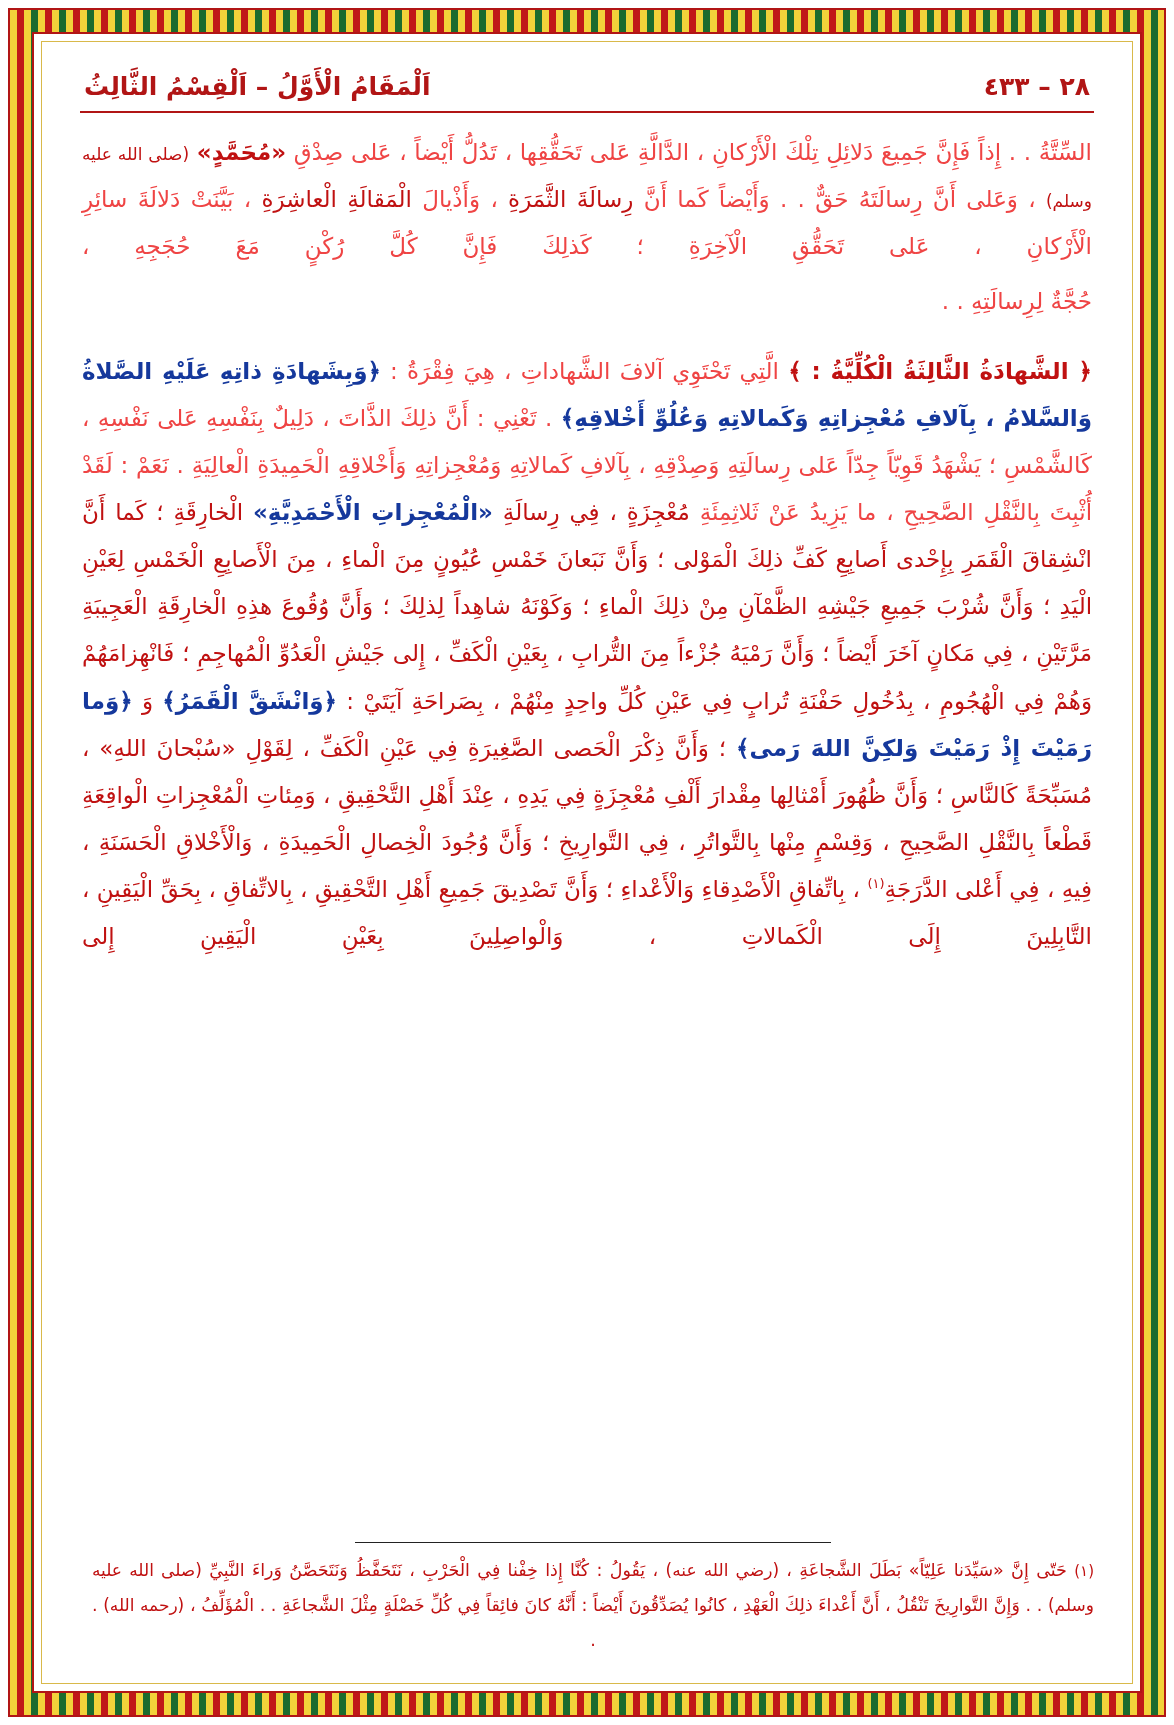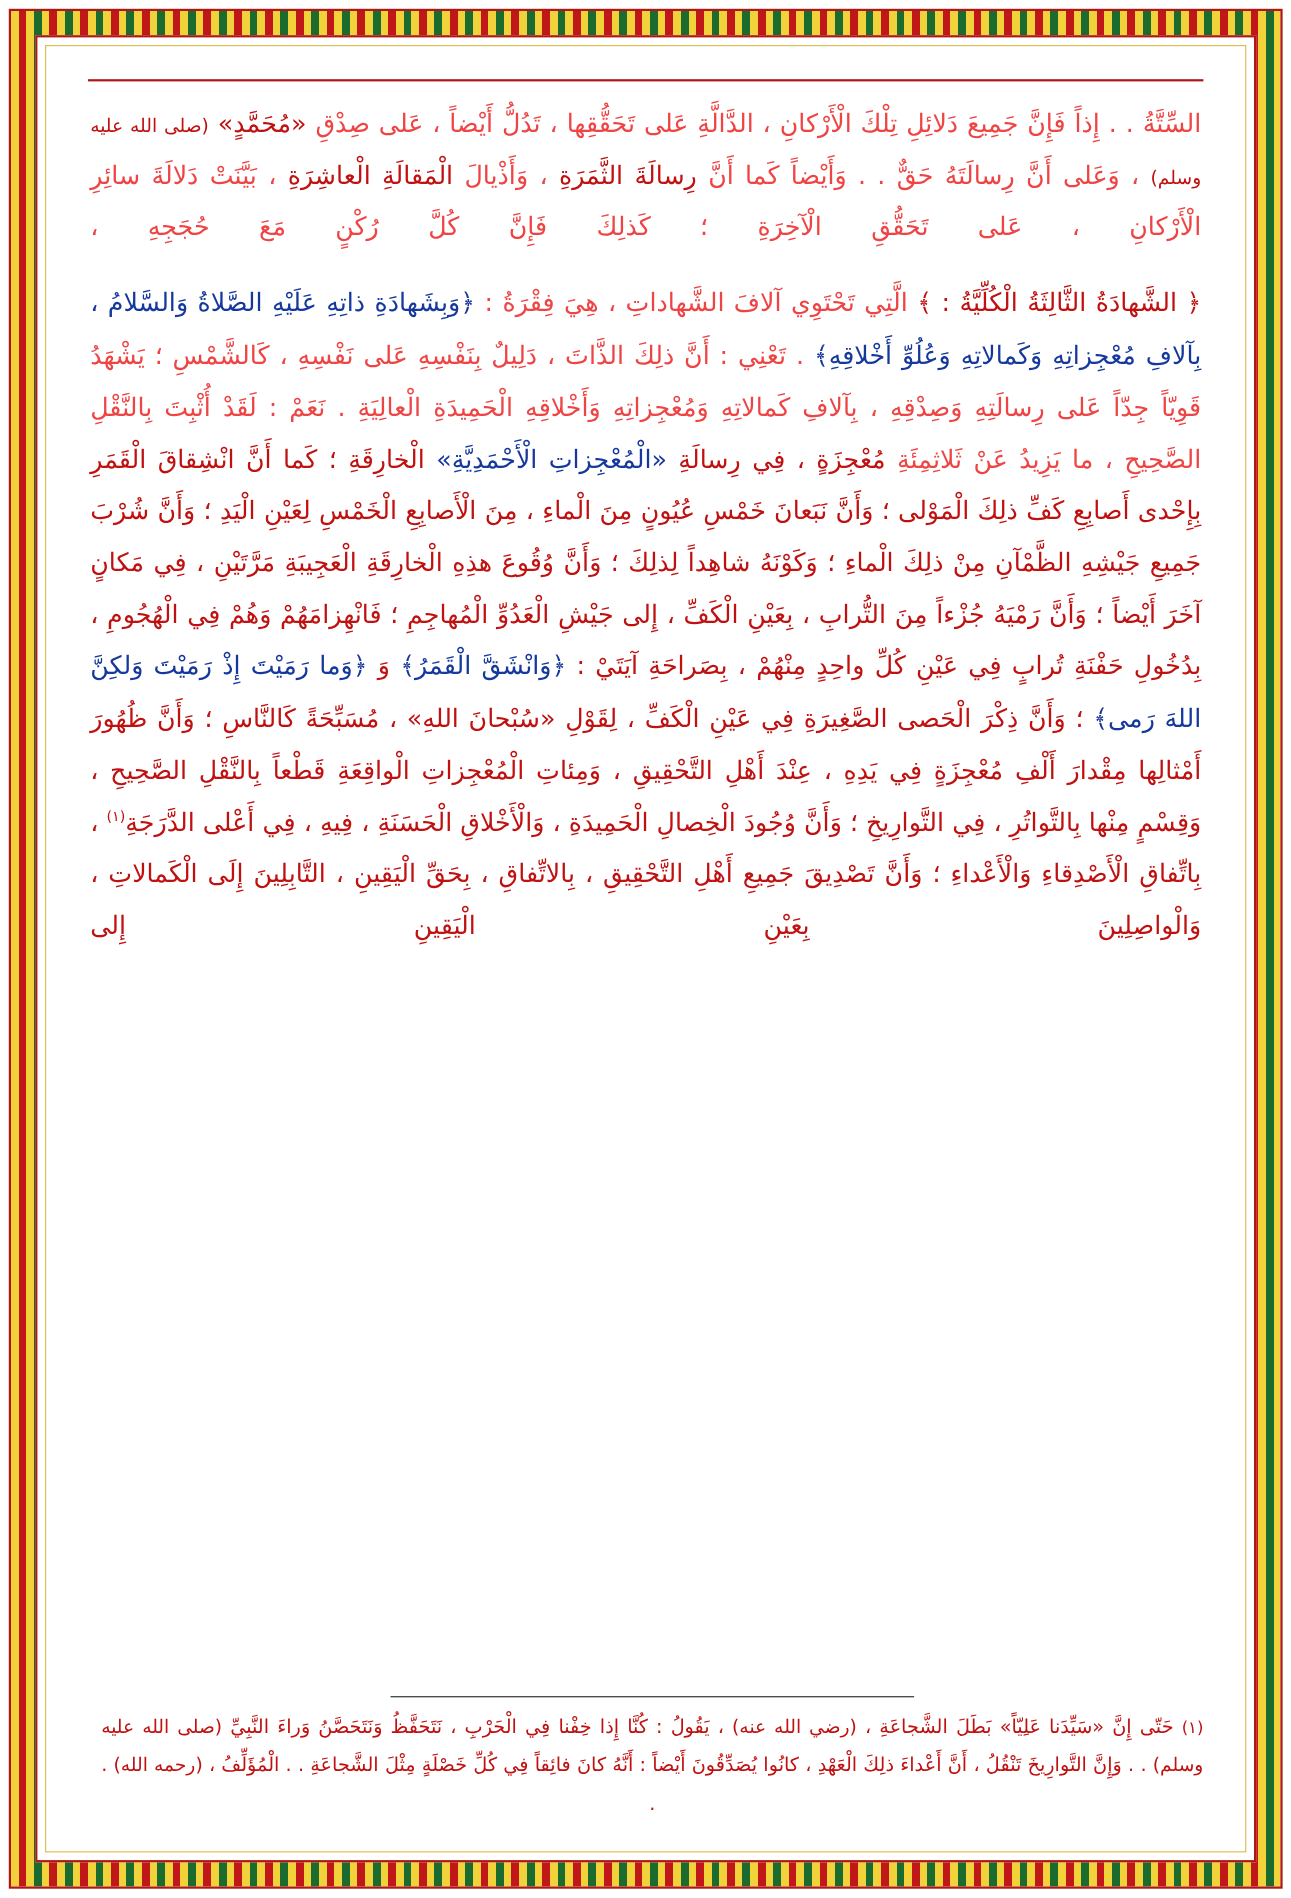--- a/index.html
+++ b/index.html
@@ -114,21 +114,21 @@
     margin: 0 0 8px 0;
     text-align: justify;
     text-align-last: justify;
   }
   p.para.last-free {
     text-align-last: right;
   }
   .red { color: #c01111; }
   .blue { color: #15389c; }
   .black { color: #ef4444; }
-  .bold { font-weight: normal; }
+  .bold { font-weight: bold; }
   .small-sym {
     font-size: 17px;
     color: #c01111;
   }
   .gap { display: block; height: 14px; }
 
   
   .footnote-wrap {
     position: absolute;
     left: 20px;
@@ -160,34 +160,41 @@
 <body>
 
 <div class="page">
   <div class="frame-outer">
     <div class="frame-inner"></div>
     <div class="frame-thin"></div>
   </div>
 
   <div class="content">
 
+    <div class="header">
+      <div class="header-title">اَلْمَقَامُ الْأَوَّلُ – اَلْقِسْمُ الثَّالِثُ</div>
+      <div class="header-page">٢٨ – ٤٣٣</div>
+    </div>
     <hr class="header-rule">
 
     <div class="body-text">
 
       <p class="para">
         <span class="black">السِّتَّةُ . . إِذاً فَإِنَّ جَمِيعَ دَلائِلِ تِلْكَ الْأَرْكانِ ، الدَّالَّةِ عَلى تَحَقُّقِها ، تَدُلُّ أَيْضاً ، عَلى صِدْقِ</span>
         <span class="red bold">«مُحَمَّدٍ»</span>
         <span class="small-sym">(صلى الله عليه وسلم)</span>
         <span class="black"> ، وَعَلى أَنَّ رِسالَتَهُ حَقٌّ . . وَأَيْضاً كَما أَنَّ </span>
         <span class="red">رِسالَةَ الثَّمَرَةِ</span>
         <span class="black"> ، وَأَذْيالَ </span>
         <span class="red">الْمَقالَةِ</span>
         <span class="red">الْعاشِرَةِ</span>
         <span class="black"> ، بَيَّنَتْ دَلالَةَ سائِرِ الْأَرْكانِ ، عَلى تَحَقُّقِ الْآخِرَةِ ؛ كَذلِكَ فَإِنَّ كُلَّ رُكْنٍ مَعَ حُجَجِهِ ،</span>
+      </p>
+      <p class="para last-free">
+        <span class="black">حُجَّةٌ لِرِسالَتِهِ . .</span>
       </p>
 
       <span class="gap"></span>
 
       <p class="para">
         <span class="red bold">﴿ الشَّهادَةُ الثَّالِثَةُ الْكُلِّيَّةُ : ﴾</span>
         <span class="black"> الَّتِي تَحْتَوِي آلافَ الشَّهاداتِ ، هِيَ فِقْرَةُ : </span>
         <span class="blue bold">﴿وَبِشَهادَةِ ذاتِهِ</span>
         <span class="blue bold">عَلَيْهِ الصَّلاةُ وَالسَّلامُ ، بِآلافِ مُعْجِزاتِهِ وَكَمالاتِهِ وَعُلُوِّ أَخْلاقِهِ﴾</span>
         <span class="black"> . تَعْنِي : أَنَّ ذلِكَ الذَّاتَ ،</span>

